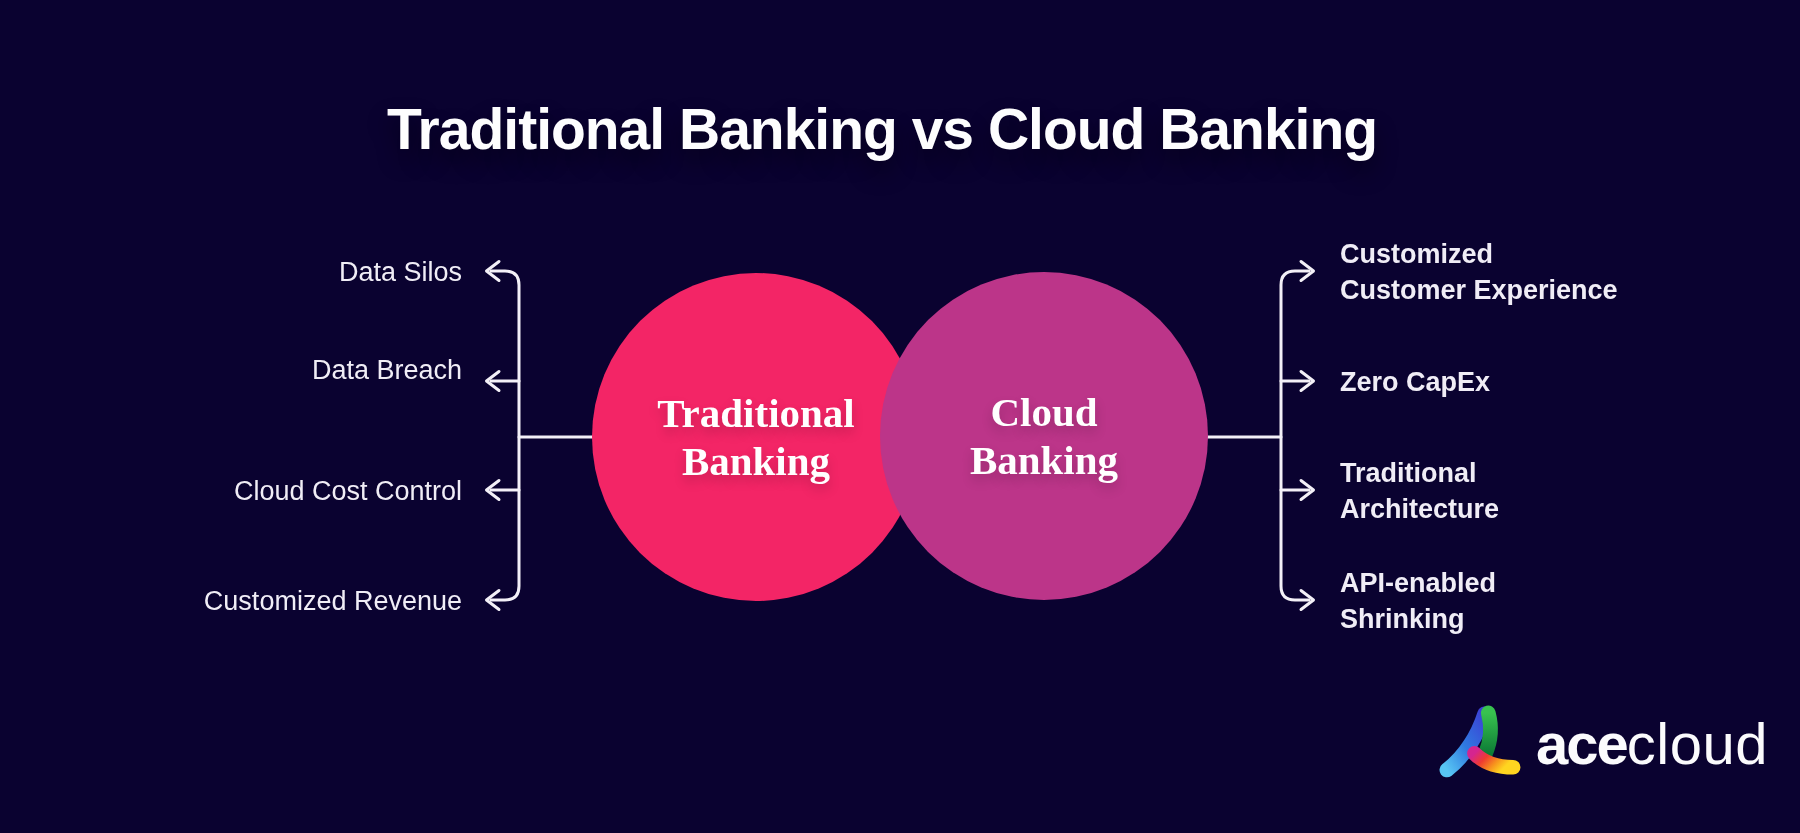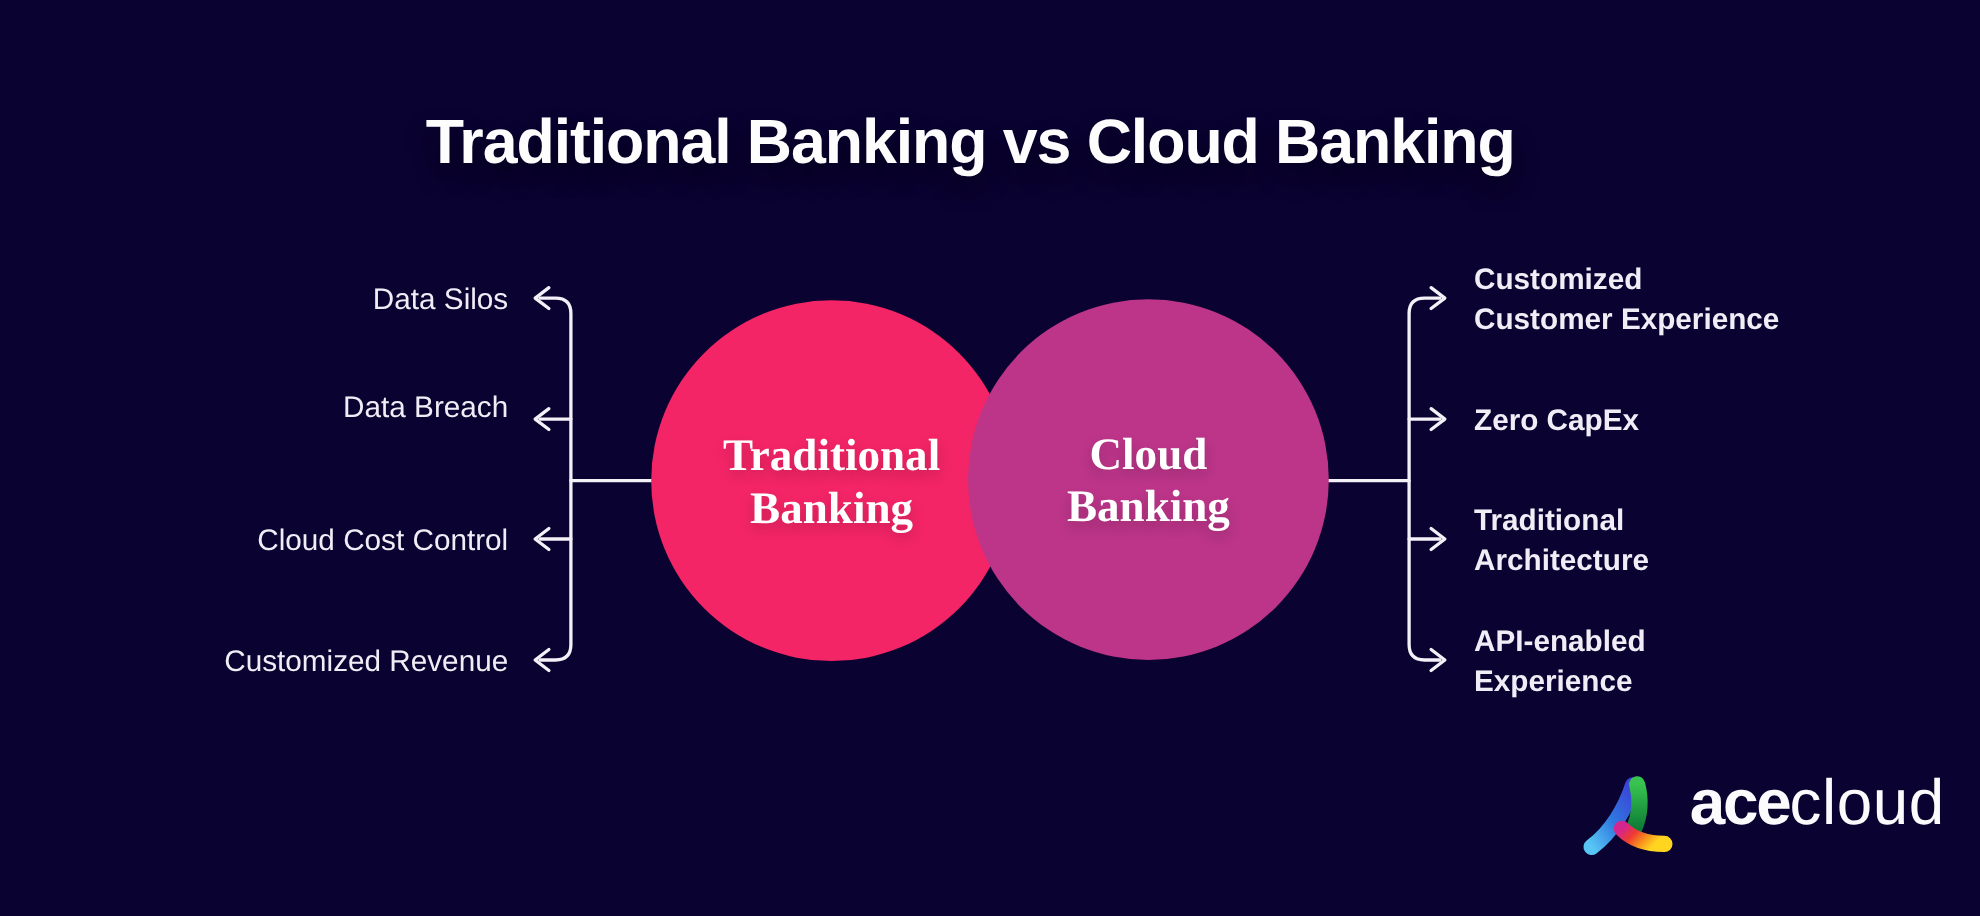--- a/index.html
+++ b/index.html
@@ -60,21 +60,21 @@
     line-height: 36px;
     color: #f0edf6;
     white-space: pre-line;
     z-index: 4;
   }
   .side-label.left  { right: 1338px; text-align: center; }
   .side-label.right { left: 1340px; text-align: left; font-weight: bold; }
   .logo {
     position: absolute;
     right: 32px; bottom: 40px;
-    display: flex; align-items: flex-start;
+    display: flex; align-items: center;
     z-index: 5;
   }
   .logo-mark { width: 96px; height: 92px; margin-right: 8px; }
   .logo-text { font-size: 58px; color: #fbfbfd; letter-spacing: 0; line-height: 1; padding-bottom: 6px; }
   .logo-text .bold  { font-weight: bold; letter-spacing: -2px; }
   .logo-text .light { font-weight: normal; letter-spacing: 0.5px; }
 </style>
 </head>
 <body>
 
@@ -118,21 +118,21 @@
 <div class="side-label left" style="top:352px;">Data Breach</div>
 <div class="side-label left" style="top:473px;">Cloud Cost Control</div>
 <div class="side-label left" style="top:583px;">Customized Revenue</div>
 
 <div class="side-label right" style="top:236px;">Customized
 Customer Experience</div>
 <div class="side-label right" style="top:364px;">Zero CapEx</div>
 <div class="side-label right" style="top:455px;">Traditional
 Architecture</div>
 <div class="side-label right" style="top:565px;">API-enabled
-Experience</div>
+Shrinking</div>
 
 <div class="logo">
   <svg class="logo-mark" viewBox="0 0 100 100" fill="none" stroke-linecap="round">
     <defs>
       <linearGradient id="gGreen" x1="0" y1="0" x2="0" y2="1">
         <stop offset="0" stop-color="#38c24f"></stop>
         <stop offset="1" stop-color="#0d7c36"></stop>
       </linearGradient>
       <linearGradient id="gBlue" x1="1" y1="0" x2="0" y2="1">
         <stop offset="0" stop-color="#3c3fd6"></stop>

